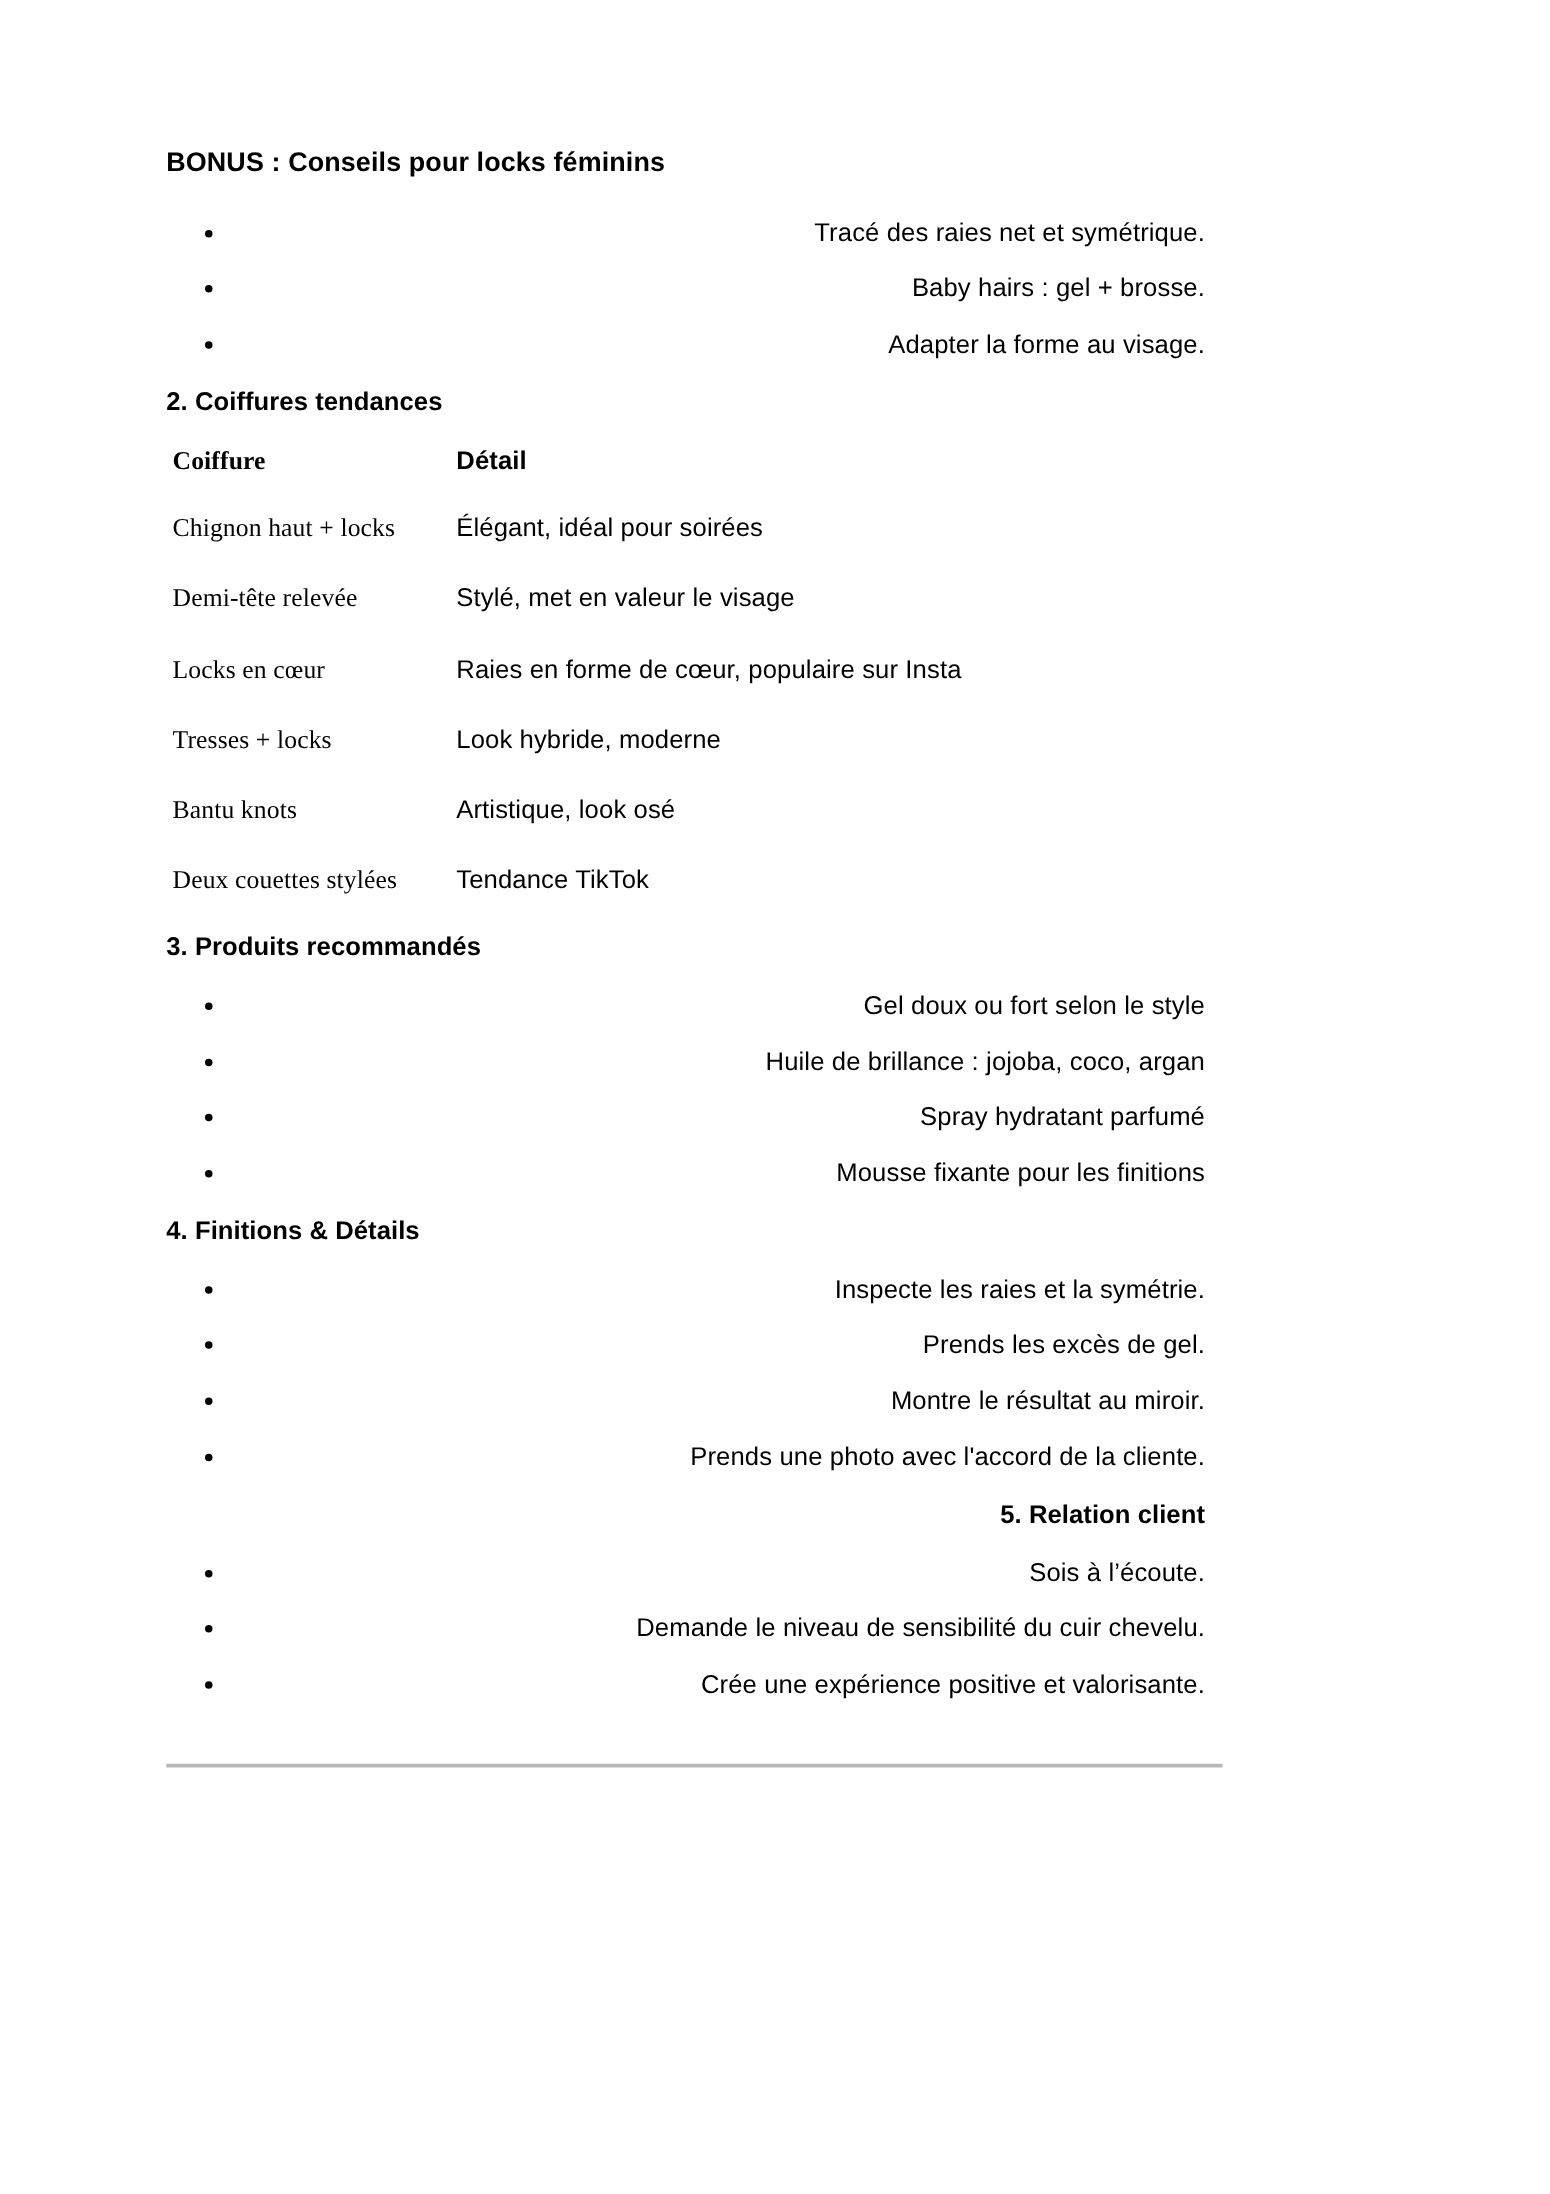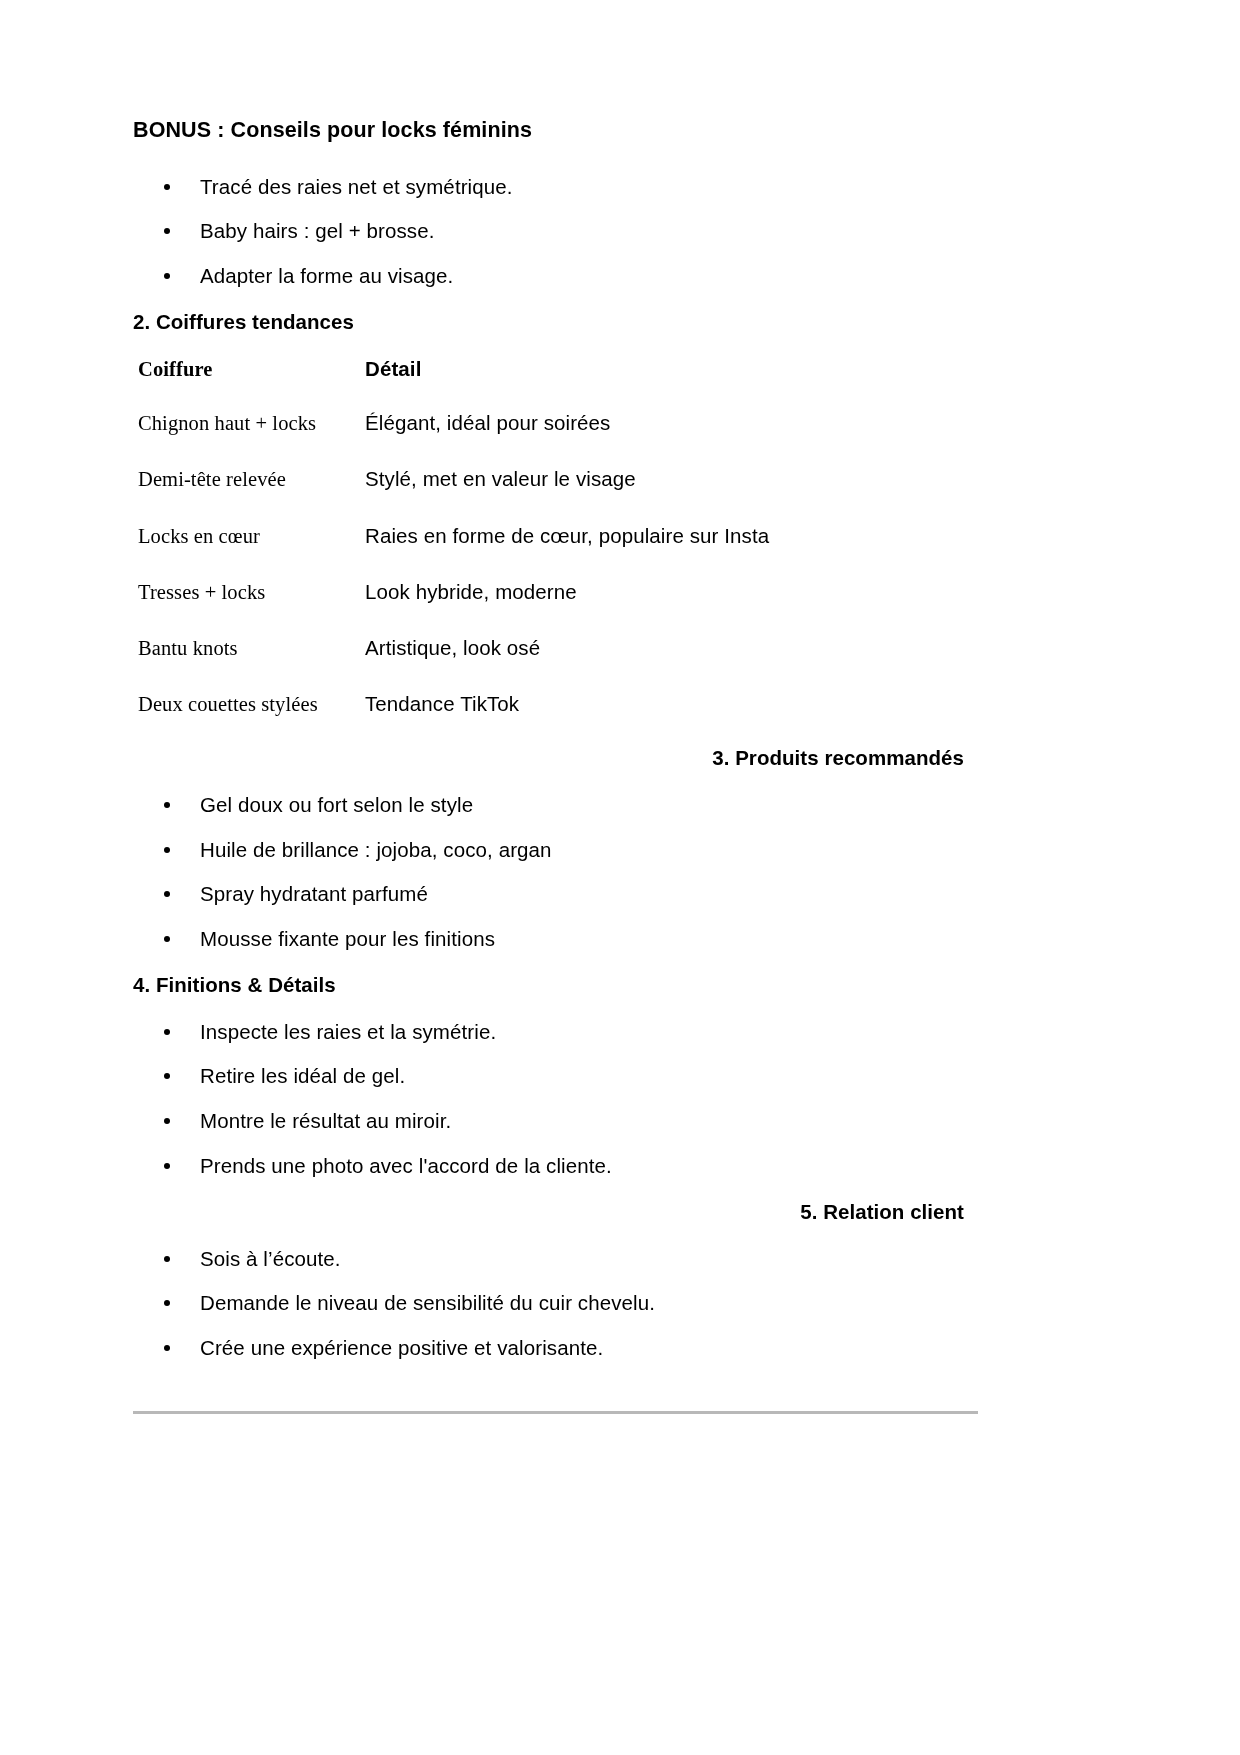--- a/index.html
+++ b/index.html
@@ -29,35 +29,36 @@
     margin: 0 0 31px 0;
     line-height: 1.2;
   }
   .section-heading {
     font-size: 20.5px;
     font-weight: bold;
     letter-spacing: 0.05px;
     margin: 0 0 22px 0;
     line-height: 1.2;
   }
-  .sec3 { margin-top: 30px; text-align: right; }
+  .sec3 { margin-top: 30px; }
   .sec4 { margin-top: 21px; }
   .sec5 { margin-top: 21px; text-align: right; }
   ul.bullets {
     list-style: none;
     margin: 0 0 22px 0;
     padding: 0;
   }
   ul.bullets li {
     position: relative;
     padding-left: 67px;
     font-size: 20.5px;
     line-height: 1.18;
     margin-bottom: 20.5px;
     letter-spacing: 0.1px;
+    text-align: right;
   }
   ul.bullets li:last-child { margin-bottom: 0; }
   ul.bullets li .bullet-dot {
     position: absolute;
     left: 31px;
     top: 9px;
     width: 6px;
     height: 6px;
     border-radius: 50%;
     background: #000000;
@@ -148,21 +149,21 @@
   <ul class="bullets">
     <li><span class="bullet-dot"></span><span>Gel doux ou fort selon le style</span></li>
     <li><span class="bullet-dot"></span><span>Huile de brillance : jojoba, coco, argan</span></li>
     <li><span class="bullet-dot"></span><span>Spray hydratant parfumé</span></li>
     <li><span class="bullet-dot"></span><span>Mousse fixante pour les finitions</span></li>
   </ul>
 
   <h2 class="section-heading sec4">4. Finitions &amp; Détails</h2>
   <ul class="bullets">
     <li><span class="bullet-dot"></span><span>Inspecte les raies et la symétrie.</span></li>
-    <li><span class="bullet-dot"></span><span>Retire les idéal de gel.</span></li>
+    <li><span class="bullet-dot"></span><span>Prends les excès de gel.</span></li>
     <li><span class="bullet-dot"></span><span>Montre le résultat au miroir.</span></li>
     <li><span class="bullet-dot"></span><span>Prends une photo avec l'accord de la cliente.</span></li>
   </ul>
 
   <h2 class="section-heading sec5">5. Relation client</h2>
   <ul class="bullets">
     <li><span class="bullet-dot"></span><span>Sois à l’écoute.</span></li>
     <li><span class="bullet-dot"></span><span>Demande le niveau de sensibilité du cuir chevelu.</span></li>
     <li><span class="bullet-dot"></span><span>Crée une expérience positive et valorisante.</span></li>
   </ul>

